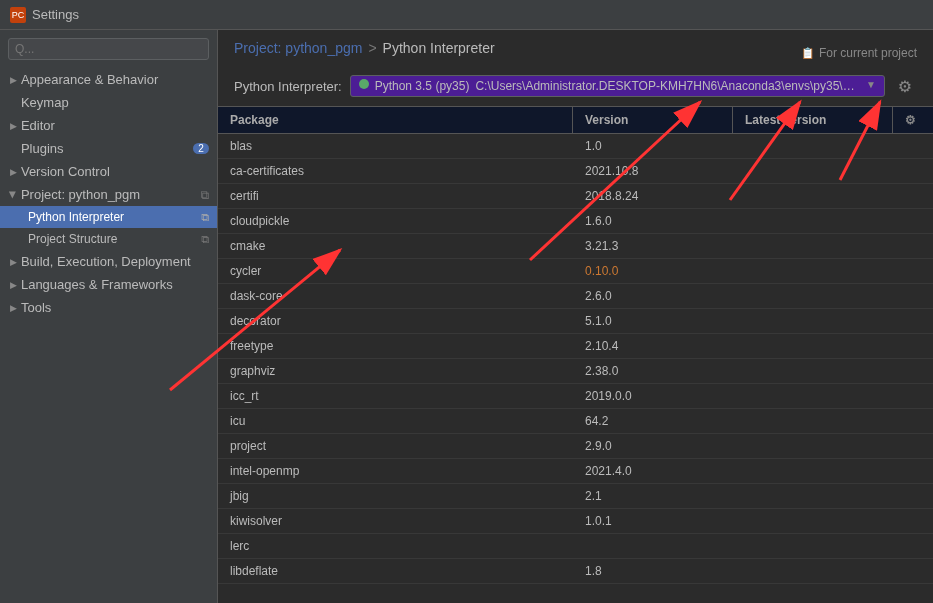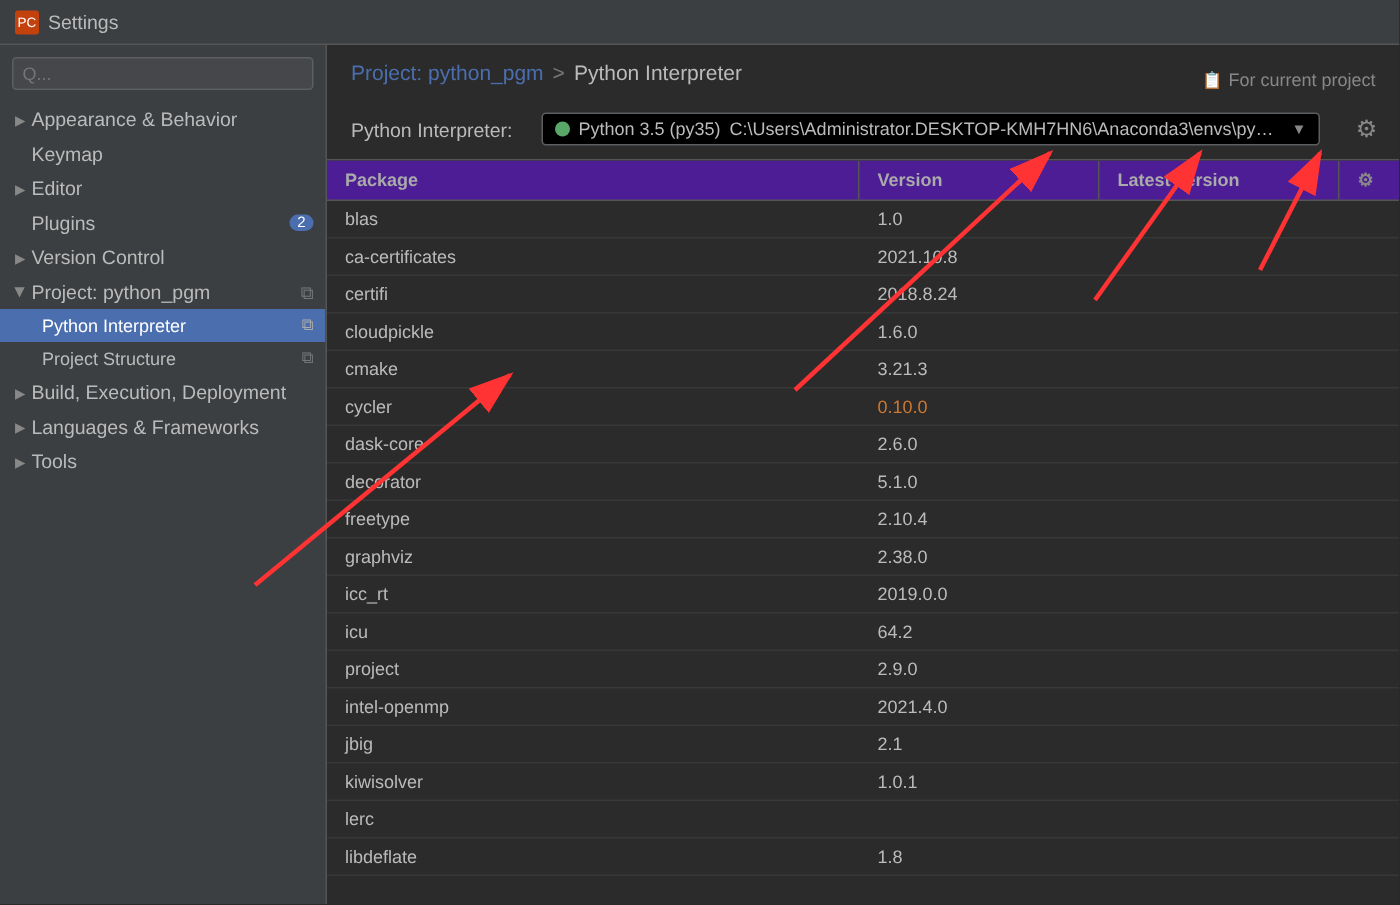--- a/index.html
+++ b/index.html
@@ -140,38 +140,37 @@
       font-size: 12px;
       display: flex;
       align-items: center;
       gap: 4px;
       margin-left: auto;
     }
 
     .interpreter-row {
       display: flex;
       align-items: center;
-      gap: 19px;
+      gap: 8px;
       margin-top: 4px;
     }
     .interpreter-label {
       color: #bbbbbb;
       font-size: 13px;
       white-space: nowrap;
     }
     .interpreter-selector {
       flex: 1;
-      background: #000000;
+      background: #4c1d95;
       border: 1px solid #5c5f61;
       border-radius: 3px;
       padding: 3px 8px;
       color: #bbbbbb;
       font-size: 12px;
       display: flex;
-      align-items: center;
       gap: 6px;
       cursor: pointer;
     }
     .interpreter-selector .green-dot {
       width: 10px; height: 10px;
       background: #59a869;
       border-radius: 50%;
       flex-shrink: 0;
     }
     .interpreter-selector .path-text {
@@ -188,21 +187,21 @@
     .packages-area {
       flex: 1;
       overflow: hidden;
       display: flex;
       flex-direction: column;
     }
 
     .table-header {
       display: grid;
       grid-template-columns: 1fr 160px 160px 40px;
-      background: #4c1d95;
+      background: #0f172a;
       border-bottom: 1px solid #555;
       flex-shrink: 0;
     }
     .th {
       padding: 6px 12px;
       font-size: 12px;
       color: #aaaaaa;
       font-weight: 600;
       border-right: 1px solid #555;
     }

